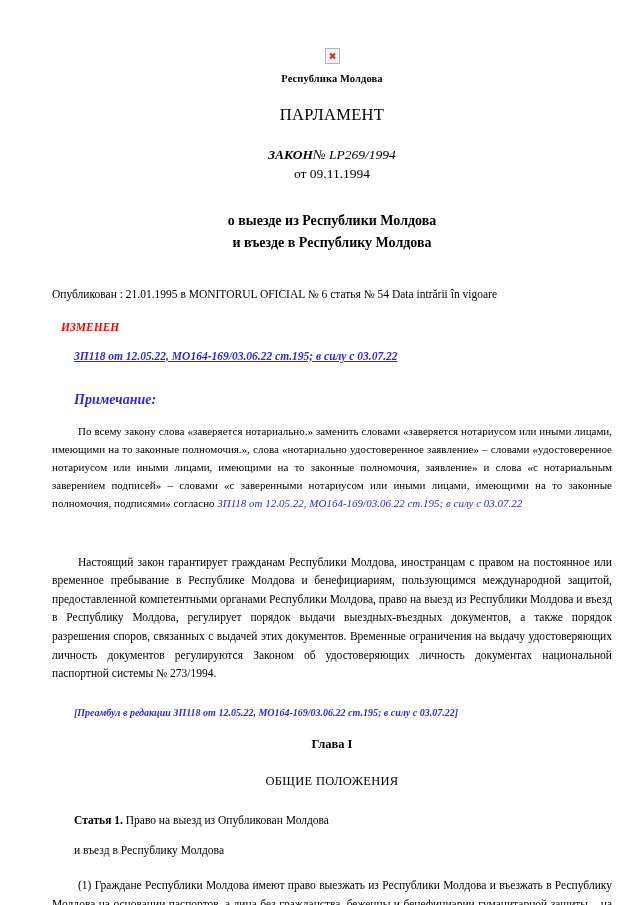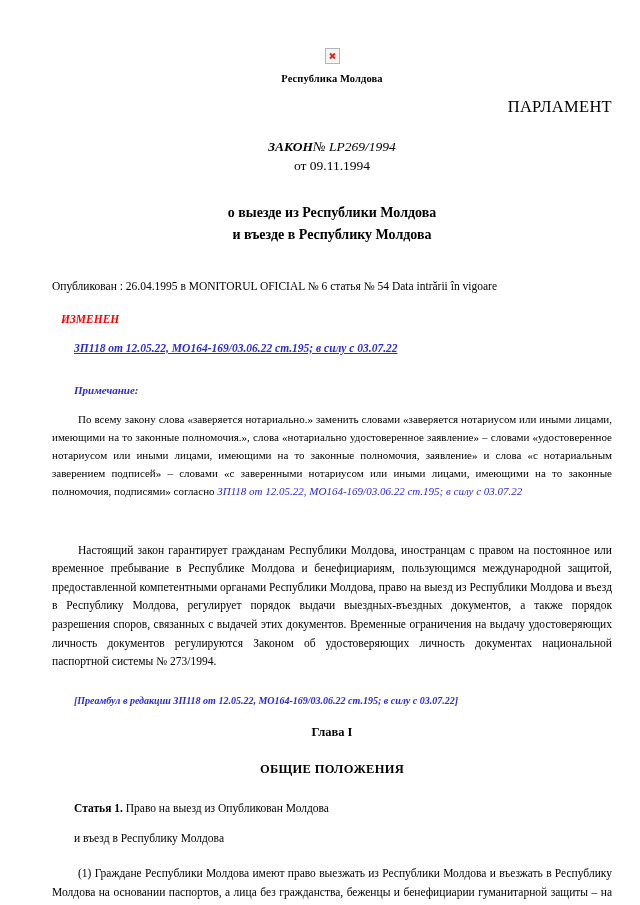--- a/index.html
+++ b/index.html
@@ -53,23 +53,23 @@
   .broken-img::after  { transform: rotate(-45deg); }
 
   .republic {
     text-align: center;
     font-weight: bold;
     font-size: 10.5px;
     margin-top: 9px;
     letter-spacing: 0.1px;
   }
   .parliament {
-    text-align: right;
+    text-align: center;
     font-size: 16.5px;
-    margin-top: 13px;
+    margin-top: 21px;
     letter-spacing: 0.3px;
   }
   .law-line {
     text-align: center;
     font-size: 13.5px;
     margin-top: 22px;
     font-style: italic;
   }
   .law-line .bold { font-weight: bold; }
   .law-date {
@@ -109,21 +109,21 @@
     font-size: 11.5px;
     text-decoration: underline;
     margin-top: 17px;
     margin-left: 22px;
   }
 
   .note-label {
     color: #2b2bd6;
     font-weight: bold;
     font-style: italic;
-    font-size: 11px;
+    font-size: 14px;
     margin-top: 30px;
     margin-left: 22px;
   }
 
   .note-body {
     font-size: 11px;
     text-align: justify;
     line-height: 1.65;
     margin-top: 14px;
     text-indent: 26px;
@@ -152,21 +152,21 @@
   }
 
   .chapter {
     text-align: center;
     font-weight: bold;
     font-size: 12.5px;
     margin-top: 19px;
   }
   .chapter-name {
     text-align: center;
-    font-weight: bold;
+    font-weight: normal;
     font-size: 12.5px;
     margin-top: 22px;
     letter-spacing: 0.3px;
   }
 
   .article-head {
     font-size: 11.5px;
     margin-top: 24px;
     margin-left: 22px;
     line-height: 1.35;
@@ -202,21 +202,21 @@
   <div class="law-line">
     <span class="bold">ЗАКОН</span><span>№ LP269/1994</span>
   </div>
   <div class="law-date">от 09.11.1994</div>
 
   <div class="title">
     <div>о выезде из Республики Молдова</div>
     <div>и въезде в Республику Молдова</div>
   </div>
 
-  <div class="published">Опубликован : 26.04.1995 в MONITORUL OFICIAL № 6 статья № 54 Data intrării în vigoare</div>
+  <div class="published">Опубликован : 21.01.1995 в MONITORUL OFICIAL № 6 статья № 54 Data intrării în vigoare</div>
 
   <div class="amended">ИЗМЕНЕН</div>
 
   <div class="amend-link">ЗП118 от 12.05.22, МО164-169/03.06.22 ст.195; в силу с 03.07.22</div>
 
   <div class="note-label">Примечание:</div>
 
   <div class="note-body"><span>По всему закону слова «заверяется нотариально.» заменить словами «заверяется нотариусом или иными лицами, имеющими на то законные полномочия.», слова «нотариально удостоверенное заявление» – словами «удостоверенное нотариусом или иными лицами, имеющими на то законные полномочия, заявление» и слова «с нотариальным заверением подписей» – словами «с заверенными нотариусом или иными лицами, имеющими на то законные полномочия, подписями» согласно </span><span class="ref">ЗП118 от 12.05.22, МО164-169/03.06.22 ст.195; в силу с 03.07.22</span></div>
 
   <div class="preamble">Настоящий закон гарантирует гражданам Республики Молдова, иностранцам с правом на постоянное или временное пребывание в Республике Молдова и бенефициариям, пользующимся международной защитой, предоставленной компетентными органами Республики Молдова, право на выезд из Республики Молдова и въезд в Республику Молдова, регулирует порядок выдачи выездных-въездных документов, а также порядок разрешения споров, связанных с выдачей этих документов. Временные ограничения на выдачу удостоверяющих личность документов регулируются Законом об удостоверяющих личность документах национальной паспортной системы № 273/1994.</div>

